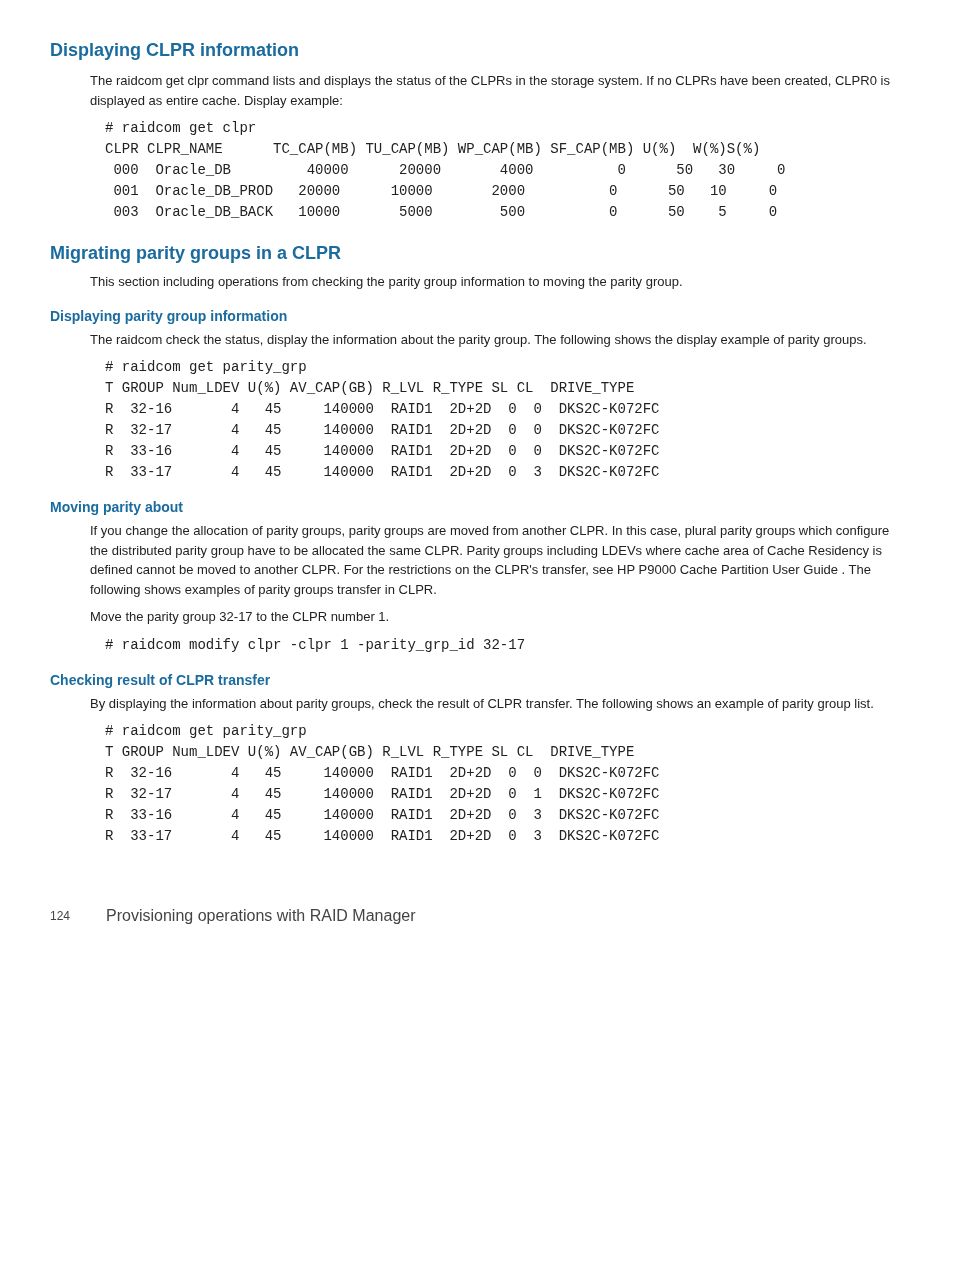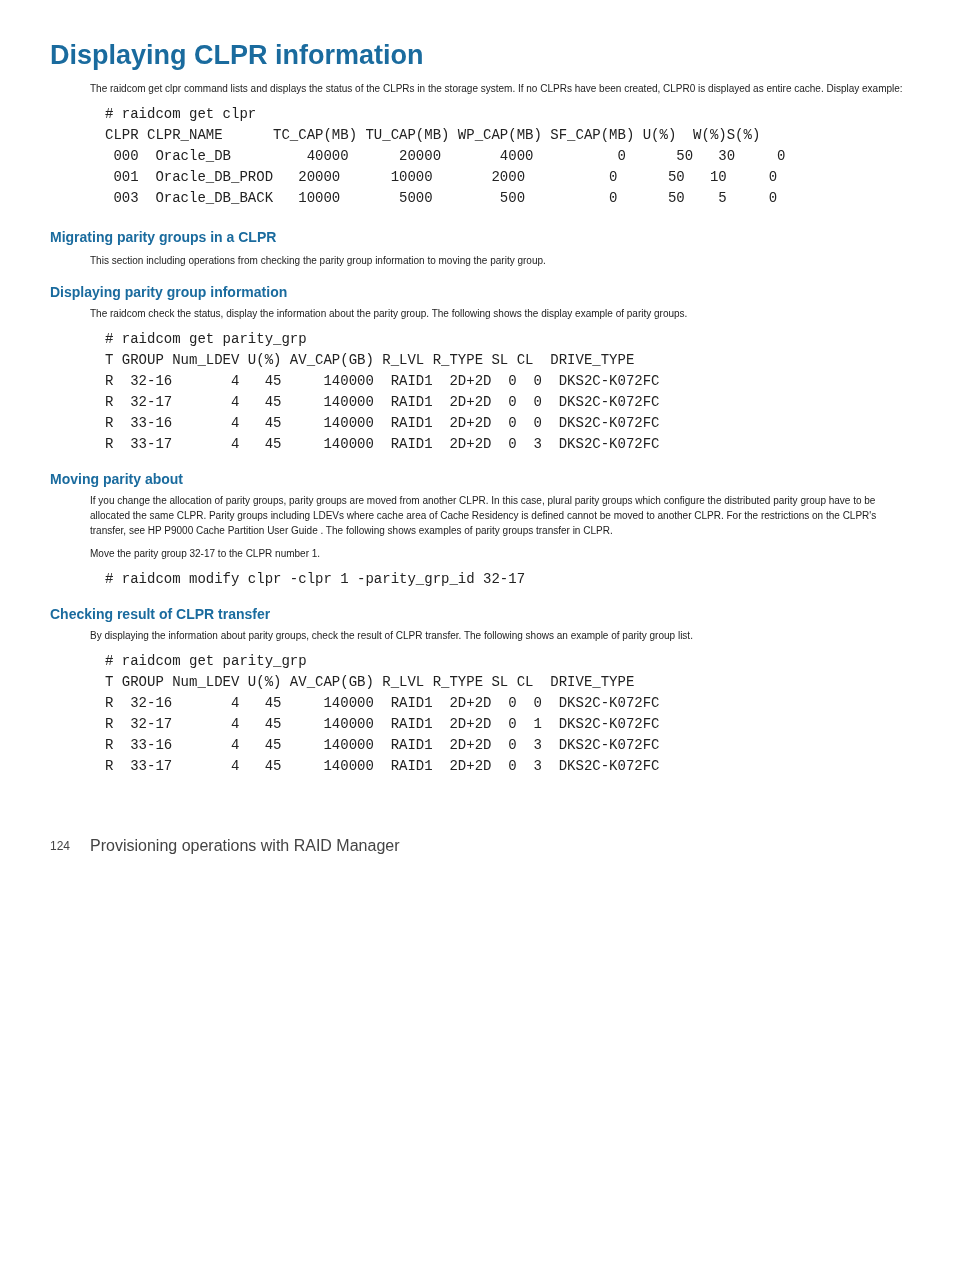--- a/index.html
+++ b/index.html
@@ -12,67 +12,67 @@
       background: #ffffff;
       font-family: Arial, Helvetica, sans-serif;
       font-size: 13px;
       color: #222222;
       width: 954px;
       min-height: 1271px;
       padding: 40px 50px 60px 50px;
     }
 
     h1.section-title {
-      font-size: 27px;
+      font-size: 18px;
       font-weight: bold;
       color: #1a6b9e;
       margin-bottom: 10px;
     }
 
     h2.section-title {
-      font-size: 14px;
+      font-size: 18px;
       font-weight: bold;
       color: #1a6b9e;
       margin-bottom: 8px;
       margin-top: 20px;
     }
 
     h3.subsection-title {
       font-size: 14px;
       font-weight: bold;
       color: #1a6b9e;
       margin-bottom: 6px;
       margin-top: 16px;
     }
 
     .body-text {
       margin-left: 40px;
       margin-bottom: 8px;
       line-height: 1.5;
-      font-size: 10px;
+      font-size: 13px;
     }
 
     .code-block {
       font-family: 'Courier New', Courier, monospace;
       font-size: 14px;
       margin-left: 55px;
       margin-bottom: 10px;
       margin-top: 6px;
       white-space: pre;
       line-height: 1.5;
       color: #222;
     }
 
     .page-footer {
       margin-top: 60px;
       font-size: 12px;
       color: #444;
       display: flex;
       align-items: center;
-      gap: 20px;
+      gap: 36px;
     }
 
     .footer-page-num {
       font-size: 12px;
     }
 
     .footer-text {
       font-size: 16px;
     }
   </style>

